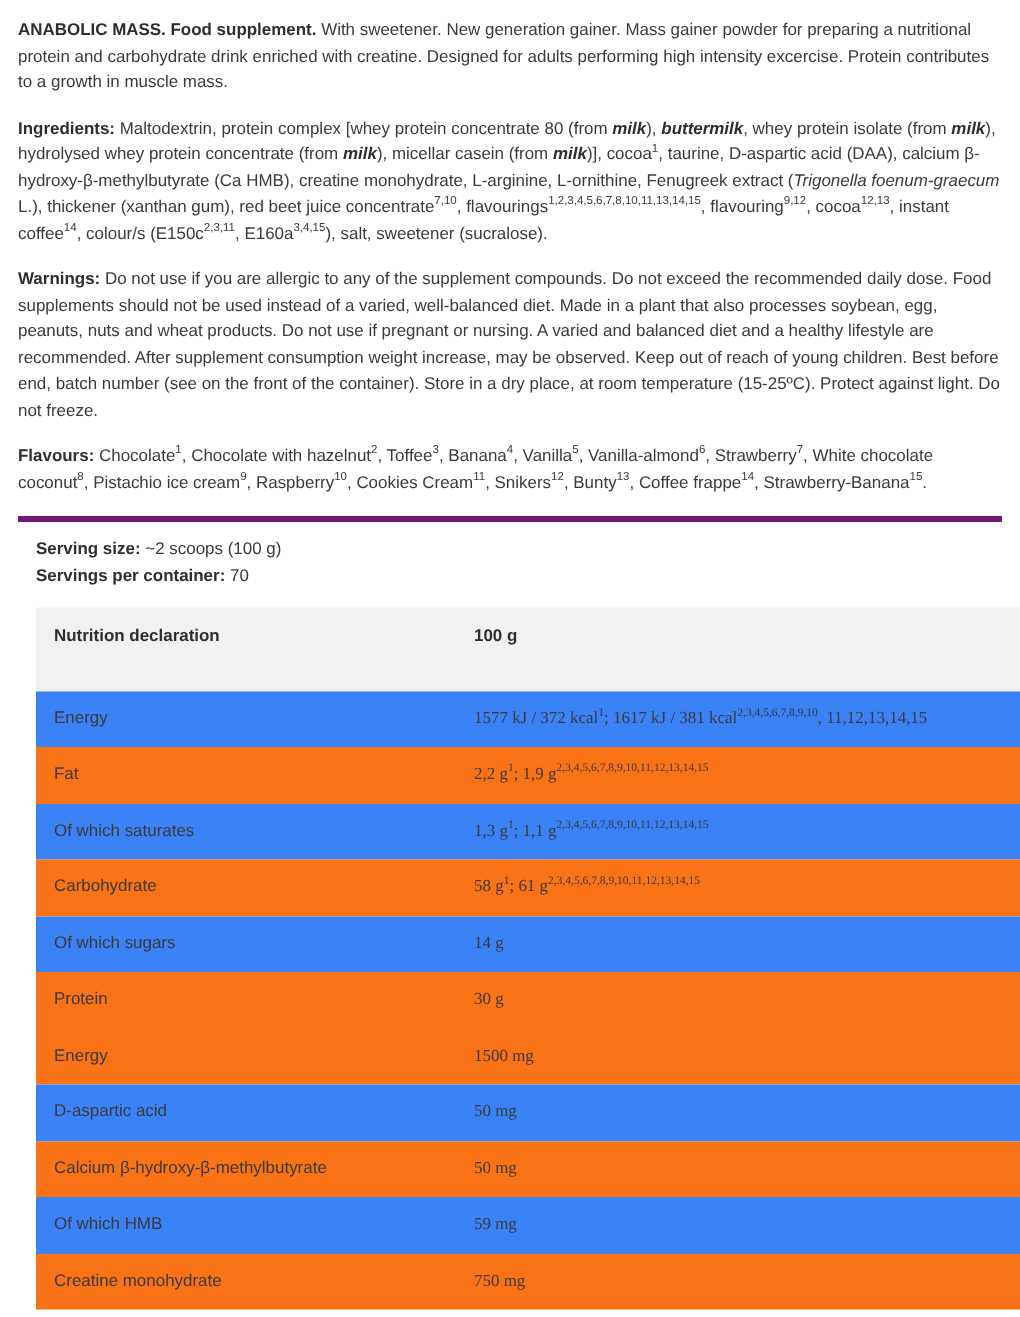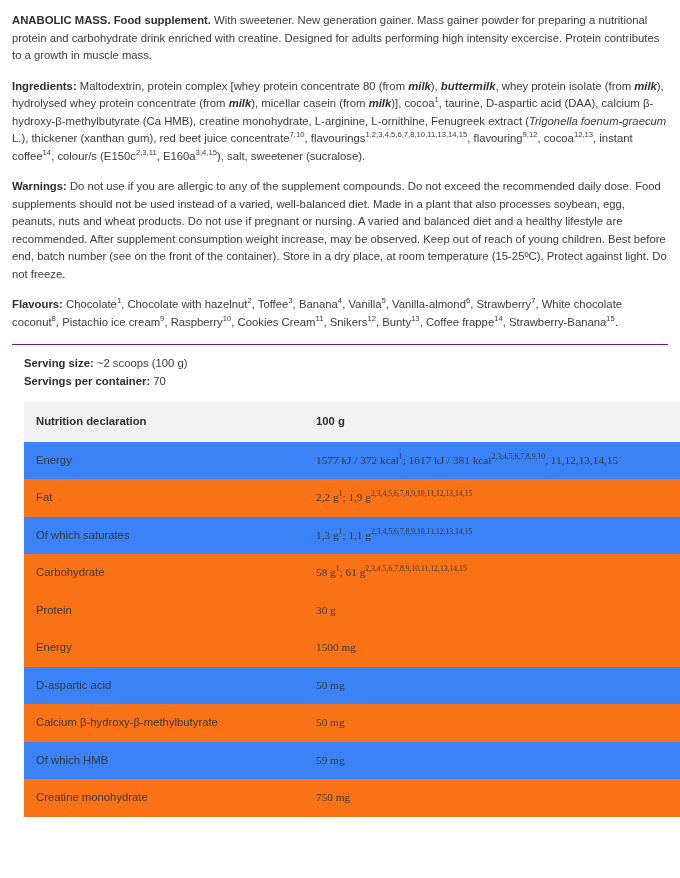--- a/index.html
+++ b/index.html
@@ -23,21 +23,21 @@
   p.block {
     margin: 0 0 13px 0;
     text-align: left;
   }
   b, strong { font-weight: bold; color: #2e2e2e; }
   i, em { font-style: italic; }
   sup { font-size: 0.68em; vertical-align: super; line-height: 0; }
 
   .nutri-head {
     padding: 10px 12px 8px 12px;
-    border-top: 1px solid #701a75;
+    border-top: 4px solid #701a75;
     margin-top: 2px;
   }
   .nutri-head .line { font-weight: normal; }
   .nutri-head .line b { font-weight: bold; }
 
   table.nutrition {
     width: 656px;
     margin: 4px 12px 0 12px;
     border-collapse: collapse;
     font-size: 11.3px;
@@ -49,21 +49,21 @@
     vertical-align: middle;
     border: none;
   }
   table.nutrition th:first-child,
   table.nutrition td:first-child { width: 280px; }
   table.nutrition thead th {
     font-weight: bold;
     color: #2e2e2e;
     background: #f1f1f1;
     padding-top: 11px;
-    padding-bottom: 11px;
+    padding-bottom: 27px;
   }
   table.nutrition tbody tr.odd { background: #3b82f6; }
   table.nutrition tbody tr.even { background: #f97316; }
   td.indent { padding-left: 28px; }
   .val { color: #3a3a3a; font-family: Liberation Serif, serif; }
 </style>
 </head>
 <body>
 
 <div class="page">
@@ -110,20 +110,24 @@
           <td class="val">2,2 g<sup>1</sup>; 1,9 g<sup>2,3,4,5,6,7,8,9,10,11,12,13,14,15</sup></td>
         </tr>
         <tr class="odd">
           <td class="indent">Of which saturates</td>
           <td class="val">1,3 g<sup>1</sup>; 1,1 g<sup>2,3,4,5,6,7,8,9,10,11,12,13,14,15</sup></td>
         </tr>
         <tr class="even">
           <td>Carbohydrate</td>
           <td class="val">58 g<sup>1</sup>; 61 g<sup>2,3,4,5,6,7,8,9,10,11,12,13,14,15</sup></td>
         </tr>
+        <tr class="odd">
+          <td class="indent">Of which sugars</td>
+          <td class="val">14 g</td>
+        </tr>
         <tr class="even">
           <td>Protein</td>
           <td class="val">30 g</td>
         </tr>
         <tr class="even">
           <td>Energy</td>
           <td class="val">1500 mg</td>
         </tr>
         <tr class="odd">
           <td>D-aspartic acid</td>

